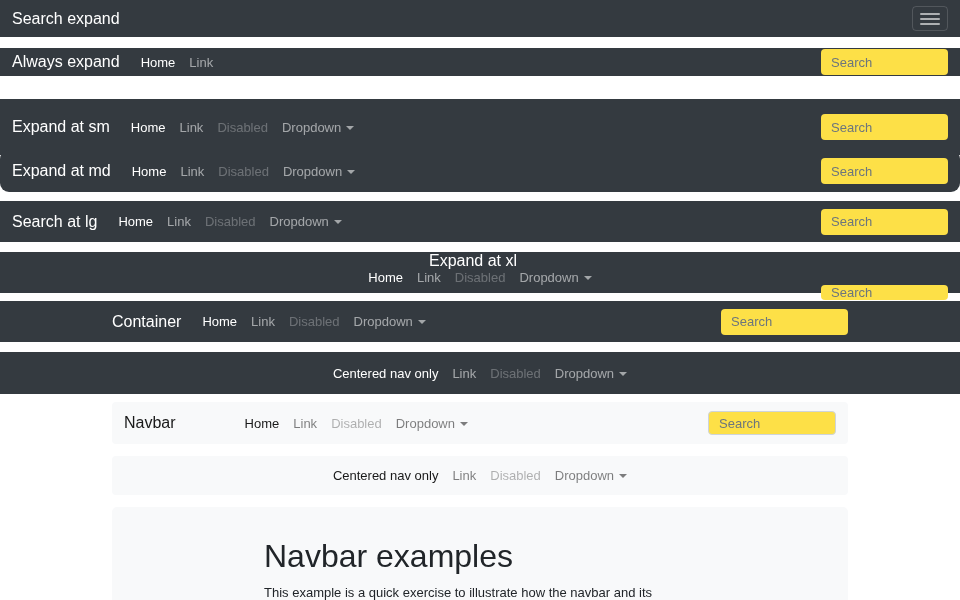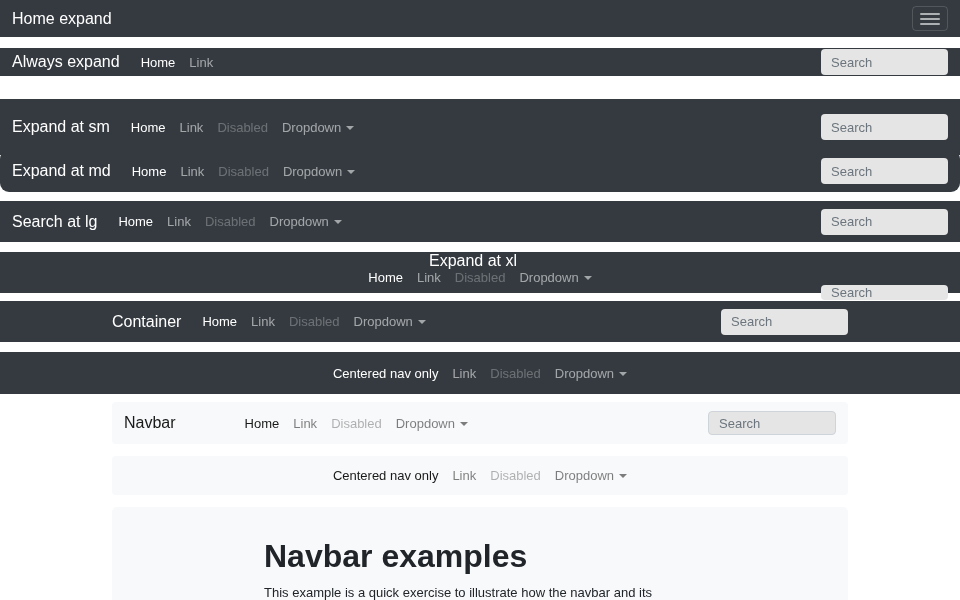--- a/index.html
+++ b/index.html
@@ -24,21 +24,21 @@
   .light .nav-item.active   { color:rgba(0,0,0,.9); font-weight:500; }
   .light .nav-item.normal,
   .light .nav-item.dropdown { color:rgba(0,0,0,.5); }
   .light .nav-item.disabled { color:rgba(0,0,0,.3); cursor:default; }
 
   .caret { display:inline-block; margin-left:5px; vertical-align:2px;
            border-left:4px solid transparent; border-right:4px solid transparent;
            border-top:4px solid currentColor; }
 
   .search { margin-left:auto; height:26px; width:127px; border:none; border-radius:4px;
-            padding:0 10px; font-size:13px; background:#e5e5e5; color:#495057; outline:none; }
+            padding:0 10px; font-size:13px; background:#fde047; color:#495057; outline:none; }
   .search::placeholder { color:#6c757d; opacity:1; }
   .light .search { border:1px solid #ced4da; height:24px; width:128px; }
 
   .toggler { margin-left:auto; width:36px; height:25px; background:transparent;
              border:1px solid rgba(255,255,255,.15); border-radius:4px;
              display:flex; align-items:center; justify-content:center; cursor:pointer; }
   .hamburger { display:flex; flex-direction:column; gap:3px; width:20px; }
   .hamburger i { display:block; height:2px; background:rgba(255,255,255,.6); border-radius:1px; }
 
   .nb1  { top:0;     height:37px; }
@@ -50,30 +50,30 @@
   .nb7  { top:301px; height:41px; padding:0; }
   .nb8  { top:352px; height:42px; justify-content:center; }
   .nb9  { top:402px; height:42px; left:112px; right:auto; width:736px; border-radius:4px; }
   .nb10 { top:456px; height:39px; left:112px; right:auto; width:736px; border-radius:4px; justify-content:center; }
 
   .inner-container { width:736px; margin:0 auto; display:flex; align-items:center; }
 
   .jumbo { position:absolute; top:507px; left:112px; width:736px; height:240px;
            background:#f8f9fa; border-radius:5px; }
   .jumbo-inner { margin:30px 0 0 152px; width:432px; }
-  .jumbo h1 { font-size:32px; font-weight:700; line-height:1.2; color:#212529; }
+  .jumbo h1 { font-size:32px; font-weight:400; line-height:1.2; color:#212529; }
   .jumbo p  { margin-top:8px; font-size:13px; line-height:1.5; color:#212529; }
 </style>
 </head>
 <body>
 
 <div class="stage">
 
   <header class="navbar dark nb1">
-    <a class="brand">Home expand</a>
+    <a class="brand">Search expand</a>
     <button class="toggler">
       <span class="hamburger">
           <i></i>
           <i></i>
           <i></i>
         </span>
     </button>
   </header>
 
   <header class="navbar dark nb2">

